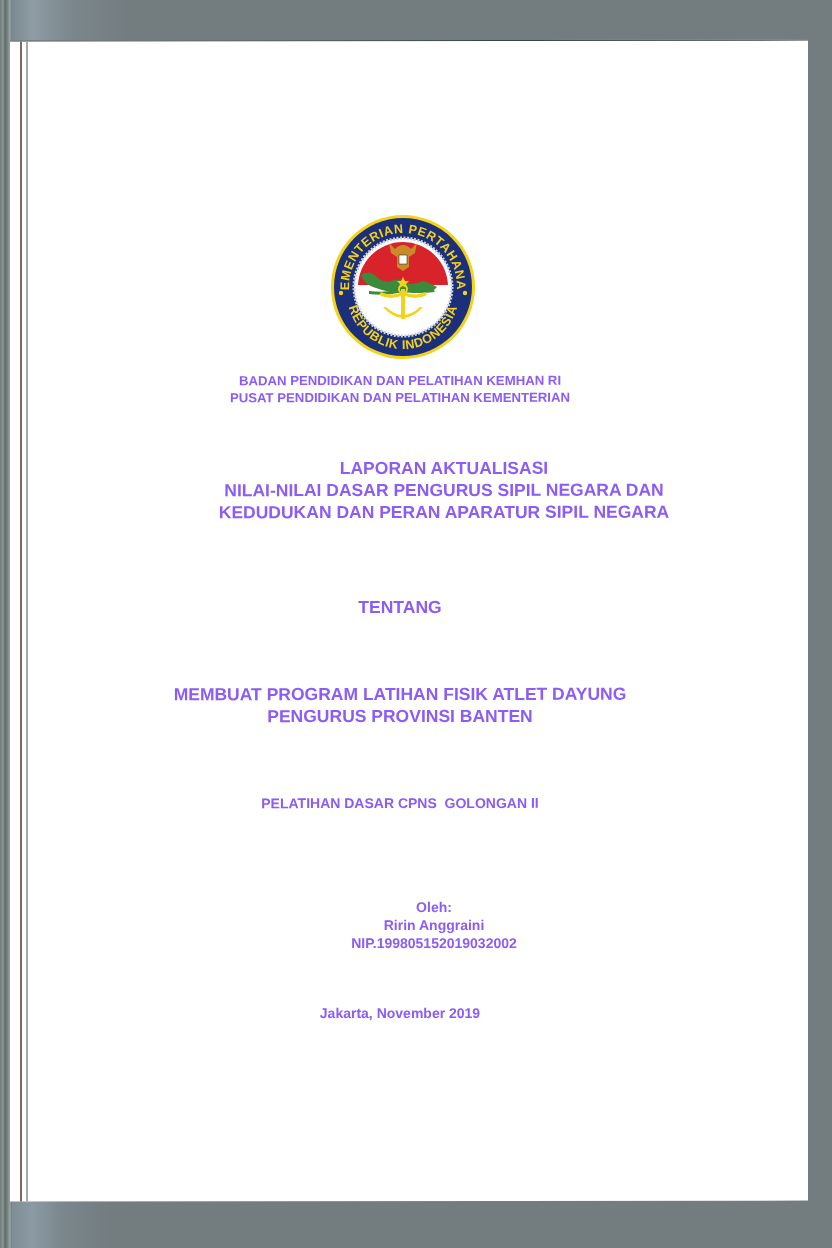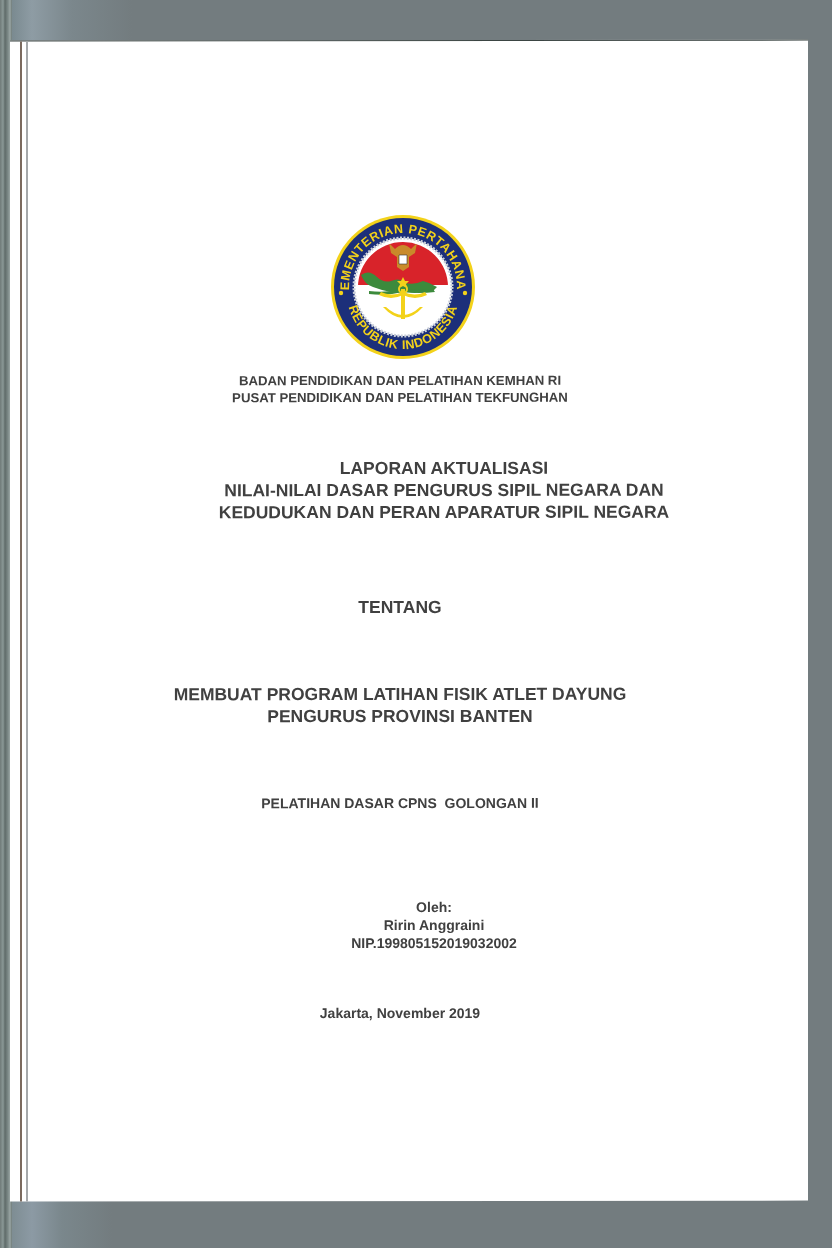--- a/index.html
+++ b/index.html
@@ -26,21 +26,21 @@
     border-top:1px solid #3b4543;
     transform:skewY(-0.06deg);
   }
   .binding-line-1 { position:absolute; left:10px; top:0; width:2px; height:100%; background:#7b6a5e; }
   .binding-line-2 { position:absolute; left:16px; top:0; width:2px; height:100%; background:#a5a8aa; }
   .content {
     position:absolute; left:0; top:0; width:798px; height:1160px;
     text-align:center; color:#111;
   }
   .logo { position:absolute; left:319px; top:172px; width:148px; height:148px; }
-  .t { position:absolute; left:0; width:780px; text-align:center; font-weight:bold; color:#404040; }
+  .t { position:absolute; left:0; width:780px; text-align:center; font-weight:bold; color:#8b5cf6; }
   .t.institution { top:331px; font-size:13.2px; line-height:17px; }
   .t.report-title { top:416px; font-size:17.5px; line-height:22px;margin-left:44px; }
   .t.tentang { top:555px; font-size:17.5px; line-height:22px; }
   .t.topic { top:642px; font-size:17.5px; line-height:22px; }
   .t.training { top:753px; font-size:14px; line-height:18px; }
   .t.author { top:857px; font-size:14px; line-height:18px;margin-left:34px; }
   .t.place-date { top:963px; font-size:14px; line-height:18px; }
   .line { display:block; }
 </style>
 </head>
@@ -87,21 +87,21 @@
         <text font-family="'Liberation Sans', sans-serif" font-size="12.5" font-weight="bold" fill="#f3d21a" letter-spacing="0.6">
           <textPath href="#ringBot" startOffset="50%" text-anchor="middle">REPUBLIK INDONESIA</textPath>
         </text>
         <circle cx="12" cy="80" r="2.2" fill="#f3d21a"></circle>
         <circle cx="136" cy="80" r="2.2" fill="#f3d21a"></circle>
       </svg>
     </div>
 
     <div class="t institution">
       <span class="line">BADAN PENDIDIKAN DAN PELATIHAN KEMHAN RI</span>
-      <span class="line">PUSAT PENDIDIKAN DAN PELATIHAN TEKFUNGHAN</span>
+      <span class="line">PUSAT PENDIDIKAN DAN PELATIHAN KEMENTERIAN</span>
     </div>
 
     <div class="t report-title">
       <span class="line">LAPORAN AKTUALISASI</span>
       <span class="line">NILAI-NILAI DASAR PENGURUS SIPIL NEGARA DAN</span>
       <span class="line">KEDUDUKAN DAN PERAN APARATUR SIPIL NEGARA</span>
     </div>
 
     <div class="t tentang">TENTANG</div>
 

